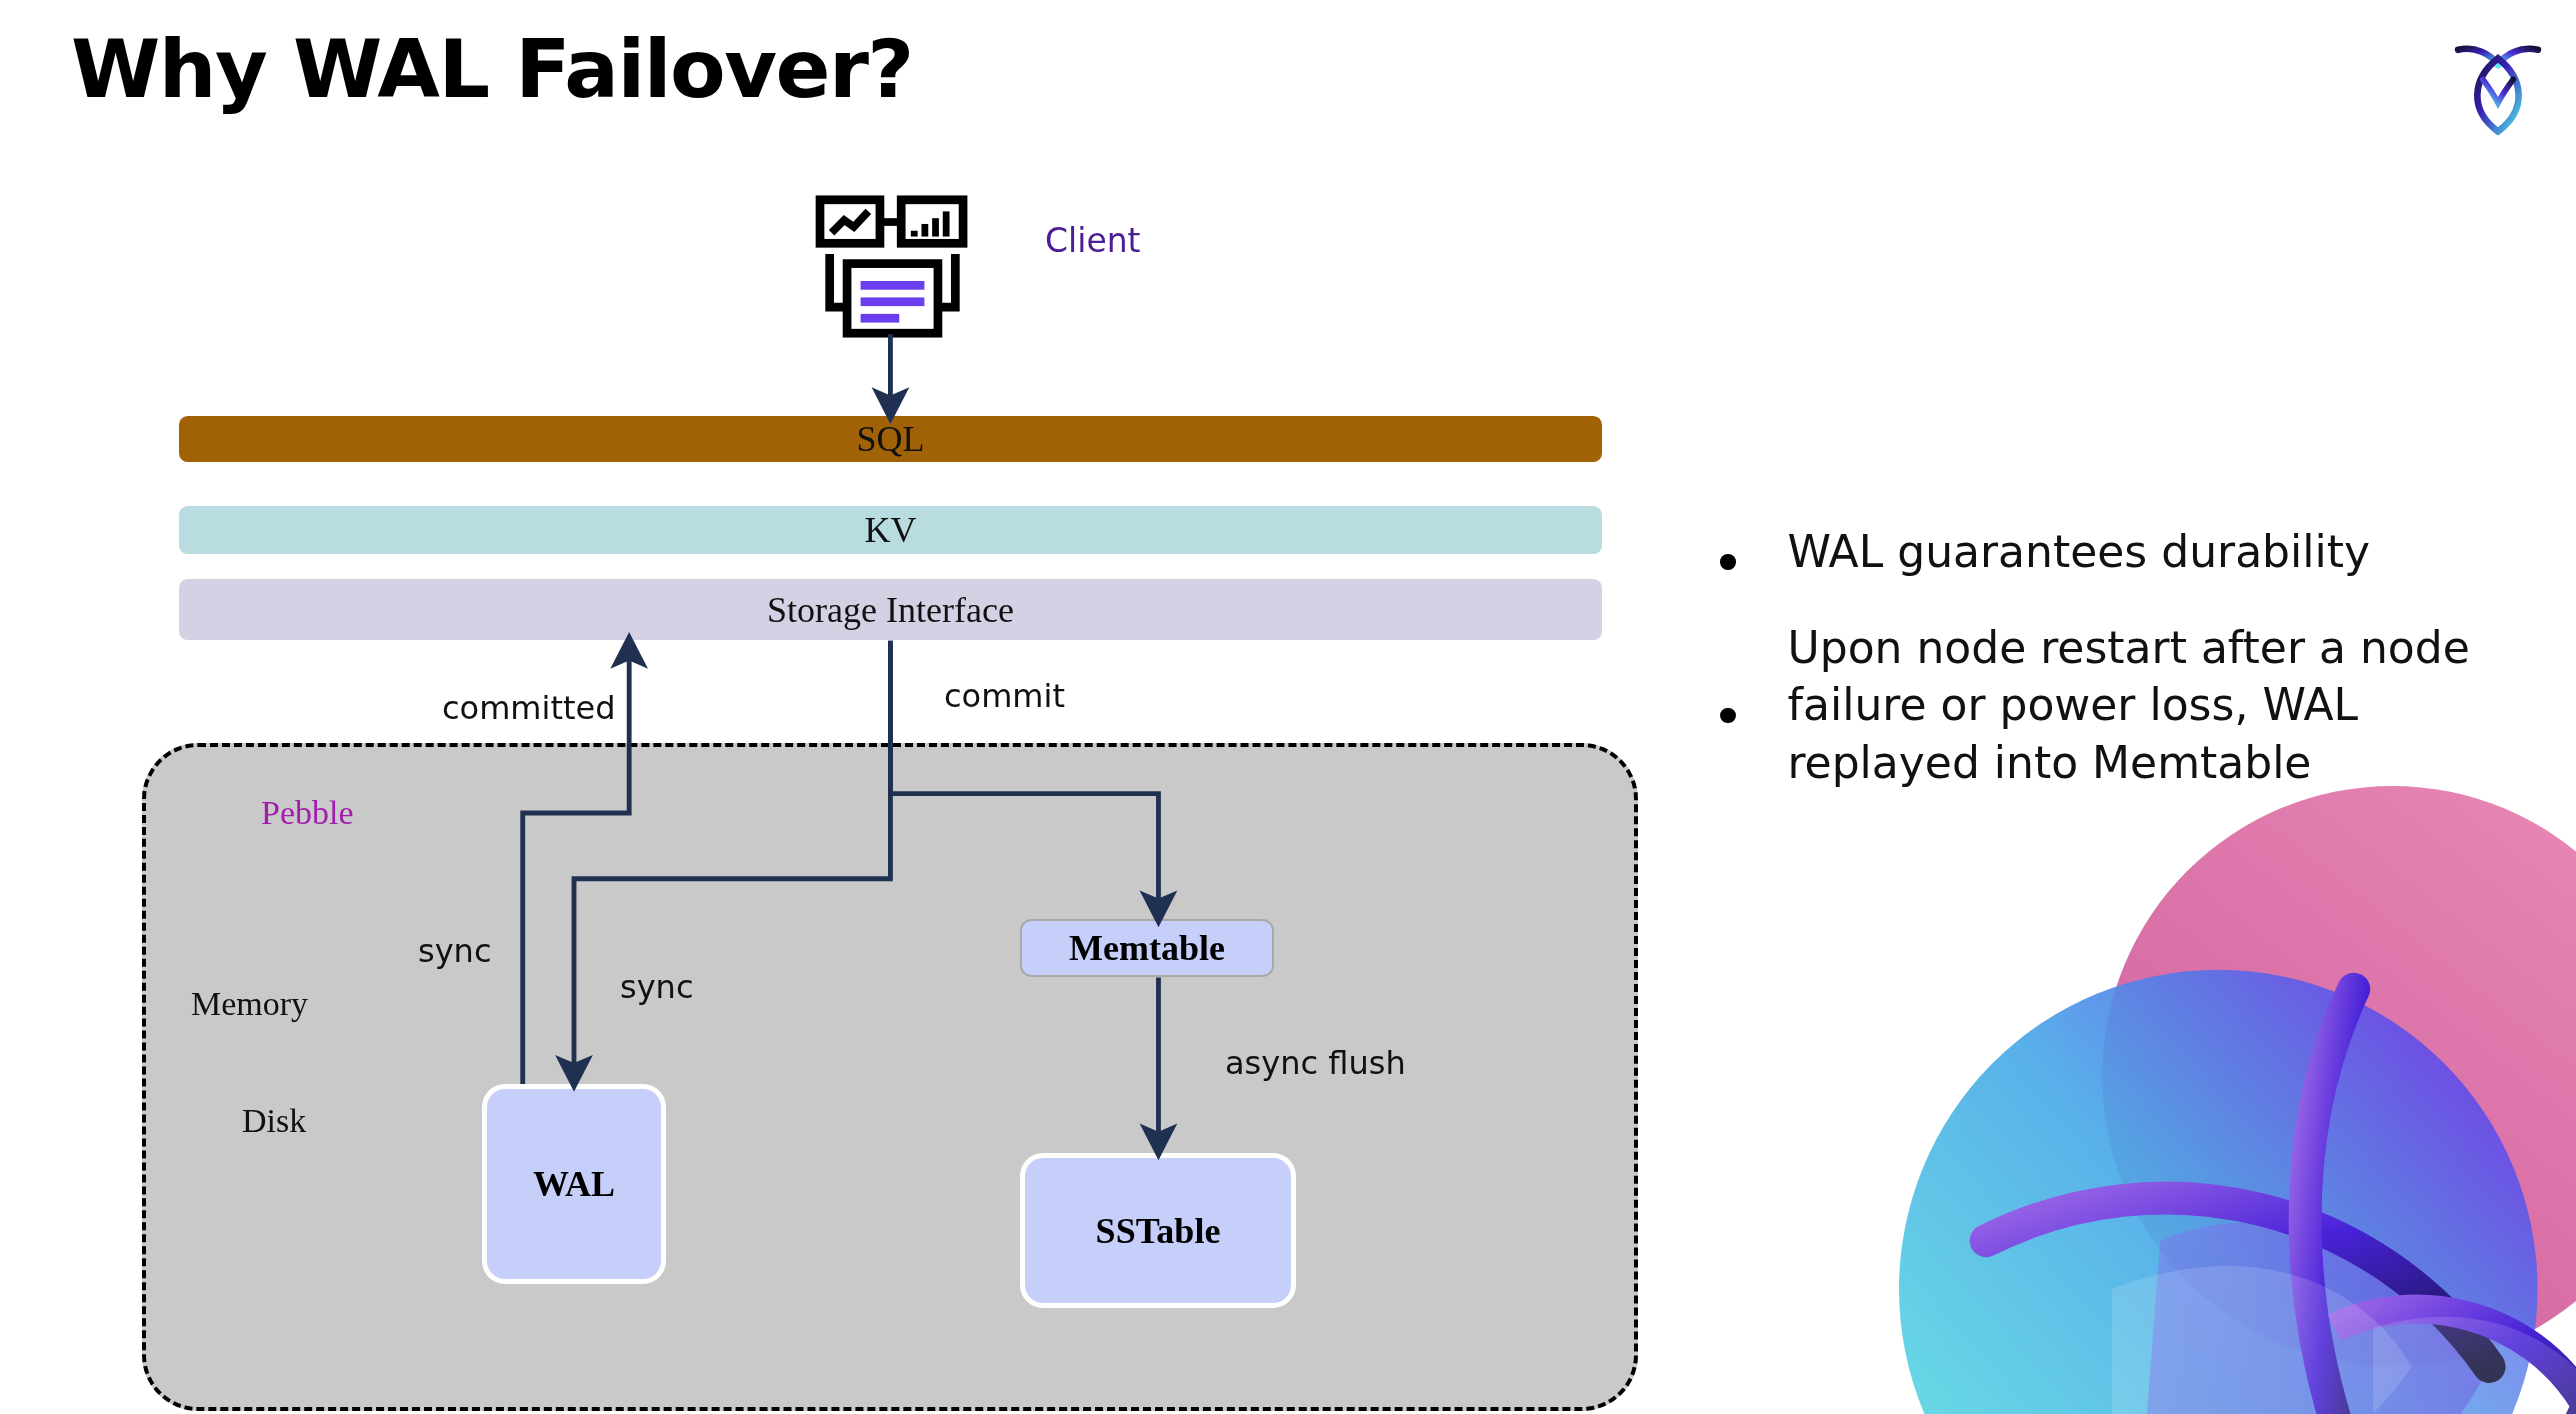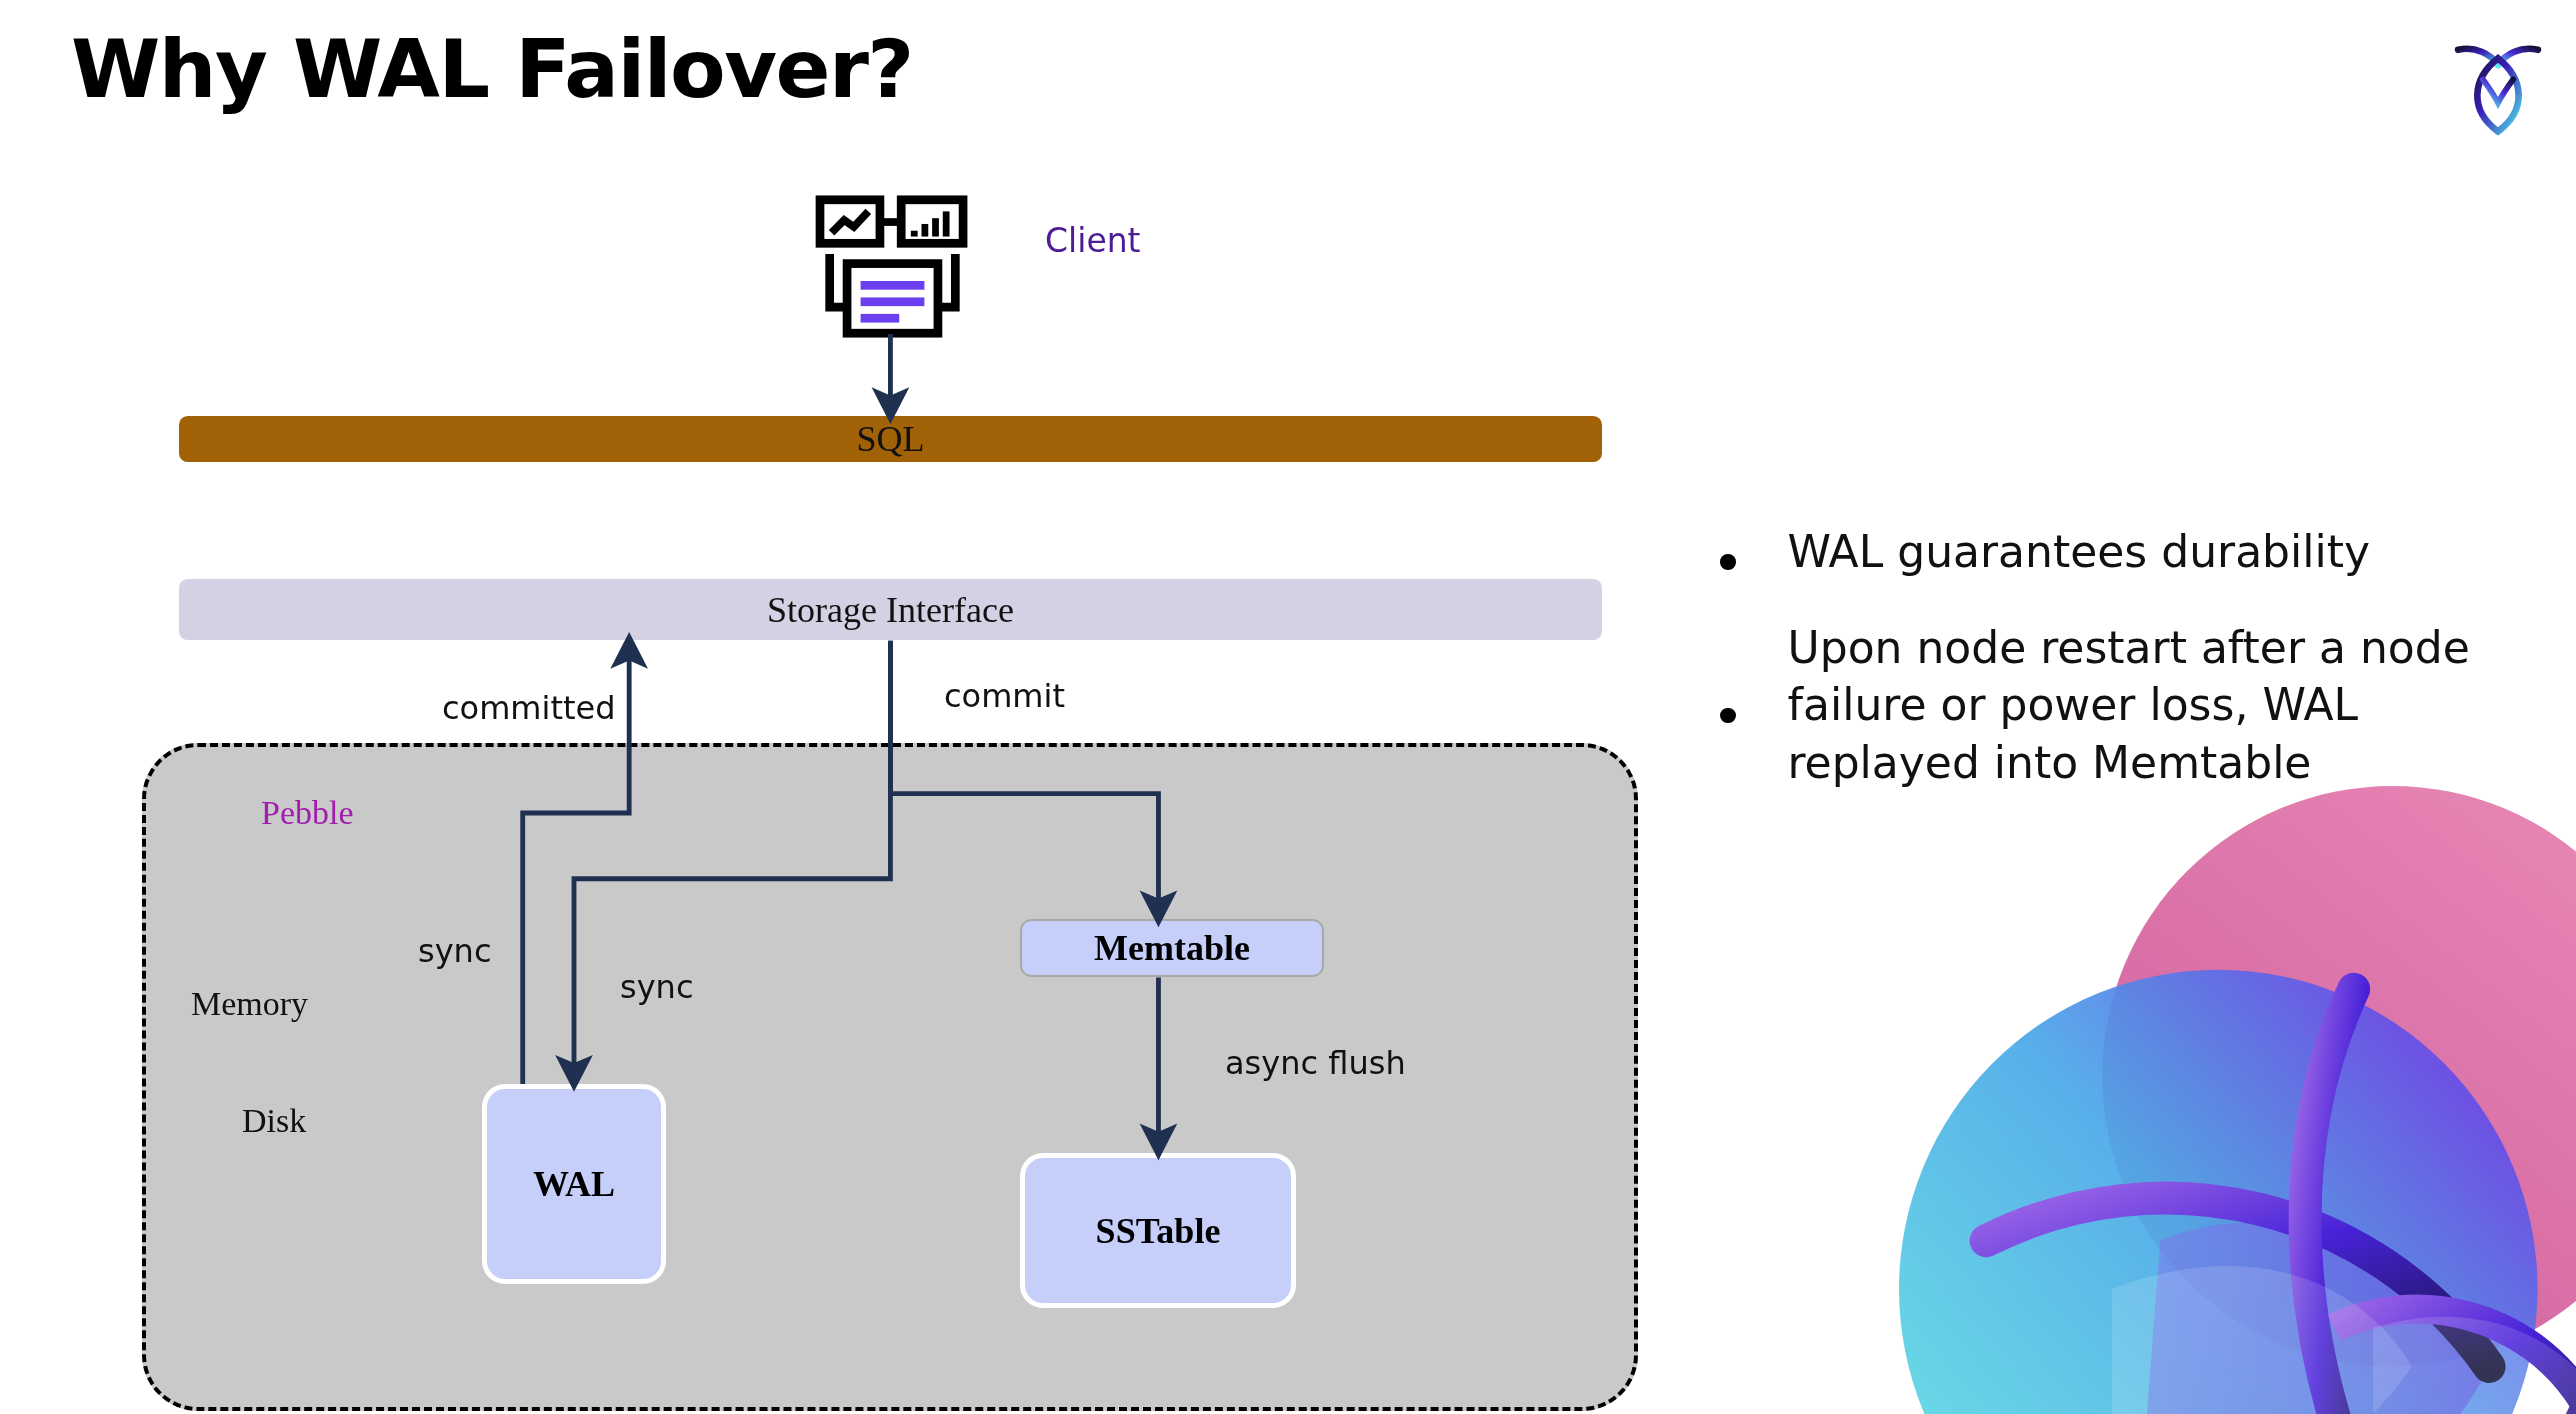--- a/index.html
+++ b/index.html
@@ -63,21 +63,21 @@
     font-family:"Liberation Serif", serif;font-size:34px;color:#111;
   }
 
   
   .node-box{
     position:absolute;display:flex;align-items:center;justify-content:center;
     background:#c5cffa;font-family:"Liberation Serif", serif;
     font-weight:700;font-size:36px;color:#000;box-sizing:border-box;
   }
   #node-memtable{
-    left:984px;top:919px;width:304px;height:58px;
+    left:984px;top:919px;width:254px;height:58px;
     border:2.9px solid #a8a8a8;border-radius:11.6px;
   }
   #node-wal{
     left:446px;top:1084px;width:184px;height:200px;
     border:5.8px solid #ffffff;border-radius:23px;
   }
   #node-sstable{
     left:984px;top:1153px;width:276px;height:155px;
     border:5.8px solid #ffffff;border-radius:23px;
   }
@@ -203,20 +203,23 @@
         <rect x="52" y="90" width="66" height="9" fill="#6b3ff0"></rect>
         <rect x="52" y="107" width="66" height="9" fill="#6b3ff0"></rect>
         <rect x="52" y="124" width="40" height="9" fill="#6b3ff0"></rect>
       </svg>
     </div>
     <div id="client-label">Client</div>
 
     <div class="layer-bar" id="layer-sql">
       <span>SQL</span>
     </div>
+    <div class="layer-bar" id="layer-kv">
+      <span>KV</span>
+    </div>
     <div class="layer-bar" id="layer-storage">
       <span>Storage Interface</span>
     </div>
 
     <div id="pebble-box">
       
     </div>
     <div id="pebble-label">Pebble</div>
     <div id="memory-label">Memory</div>
     <div id="disk-label">Disk</div>

